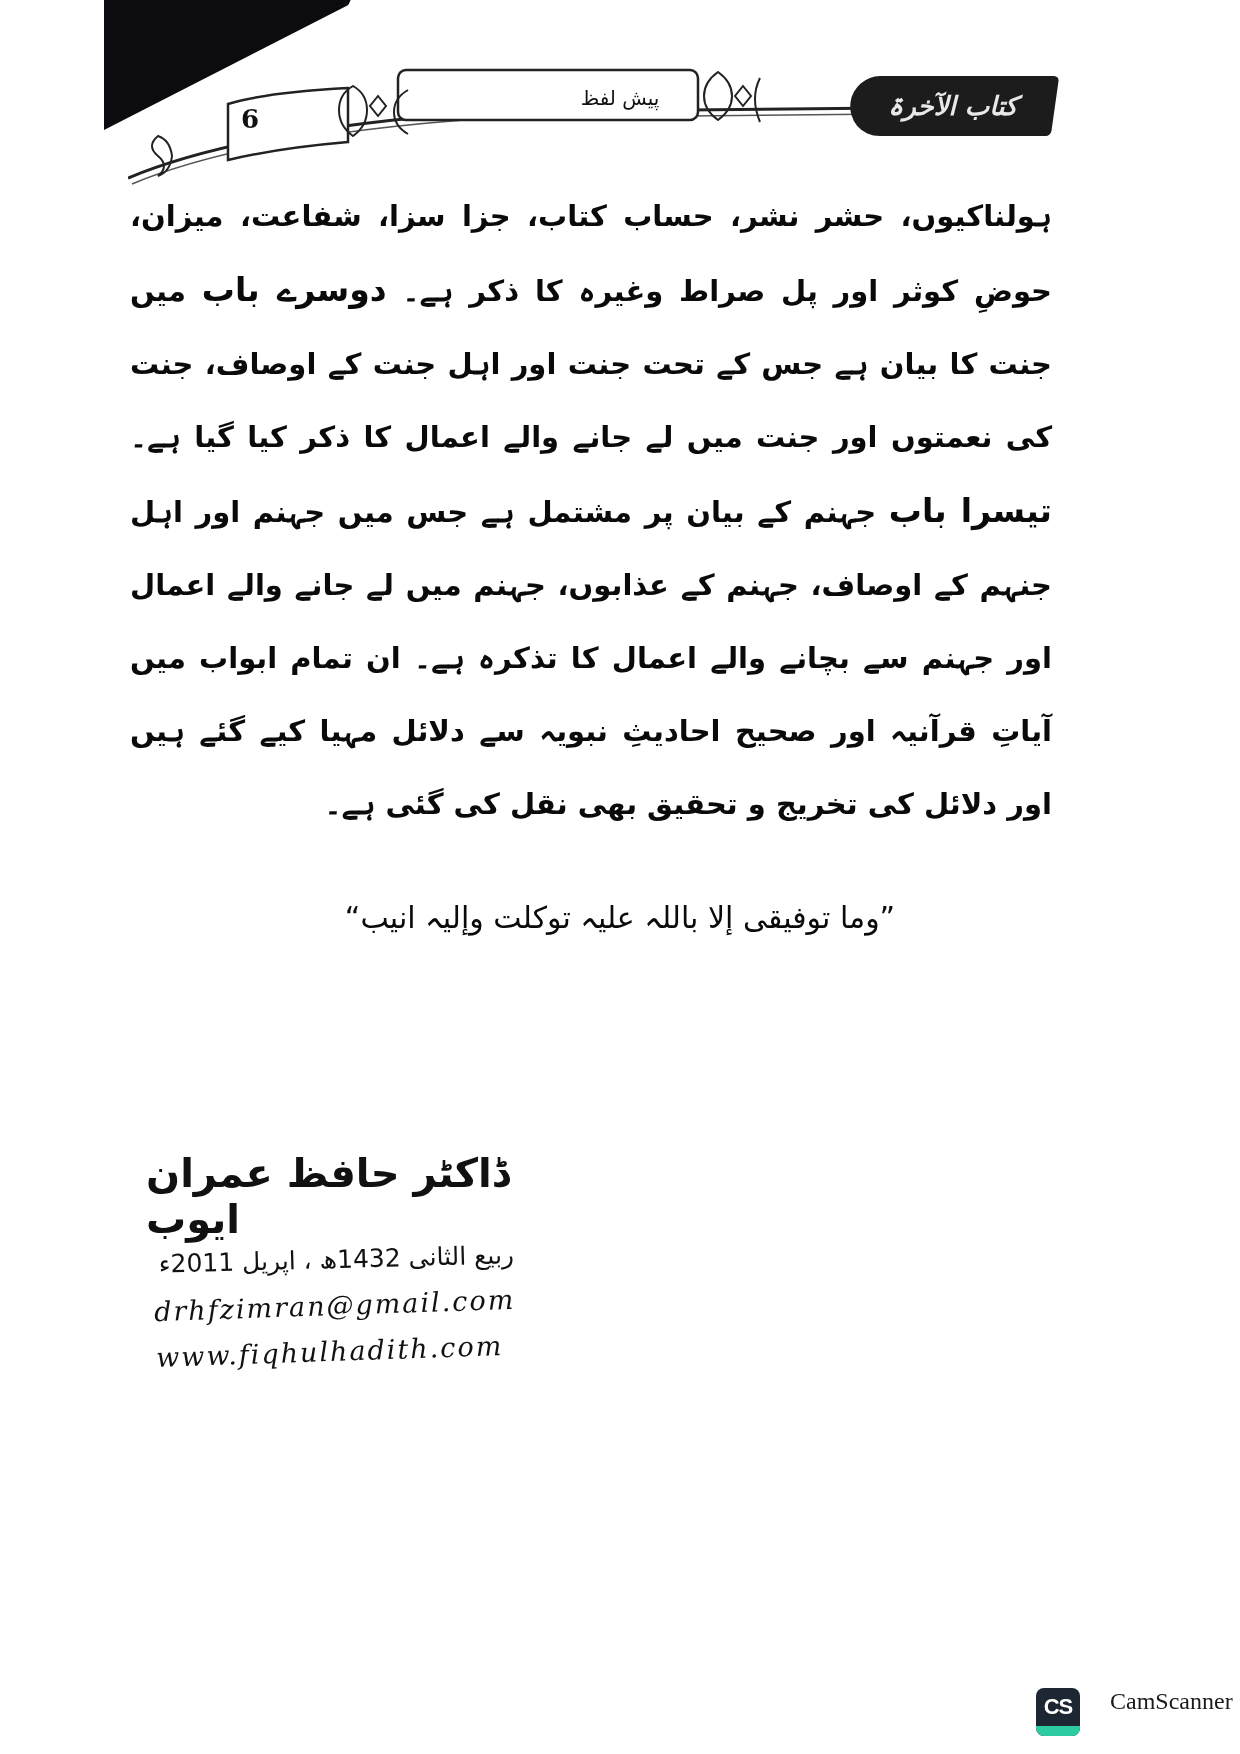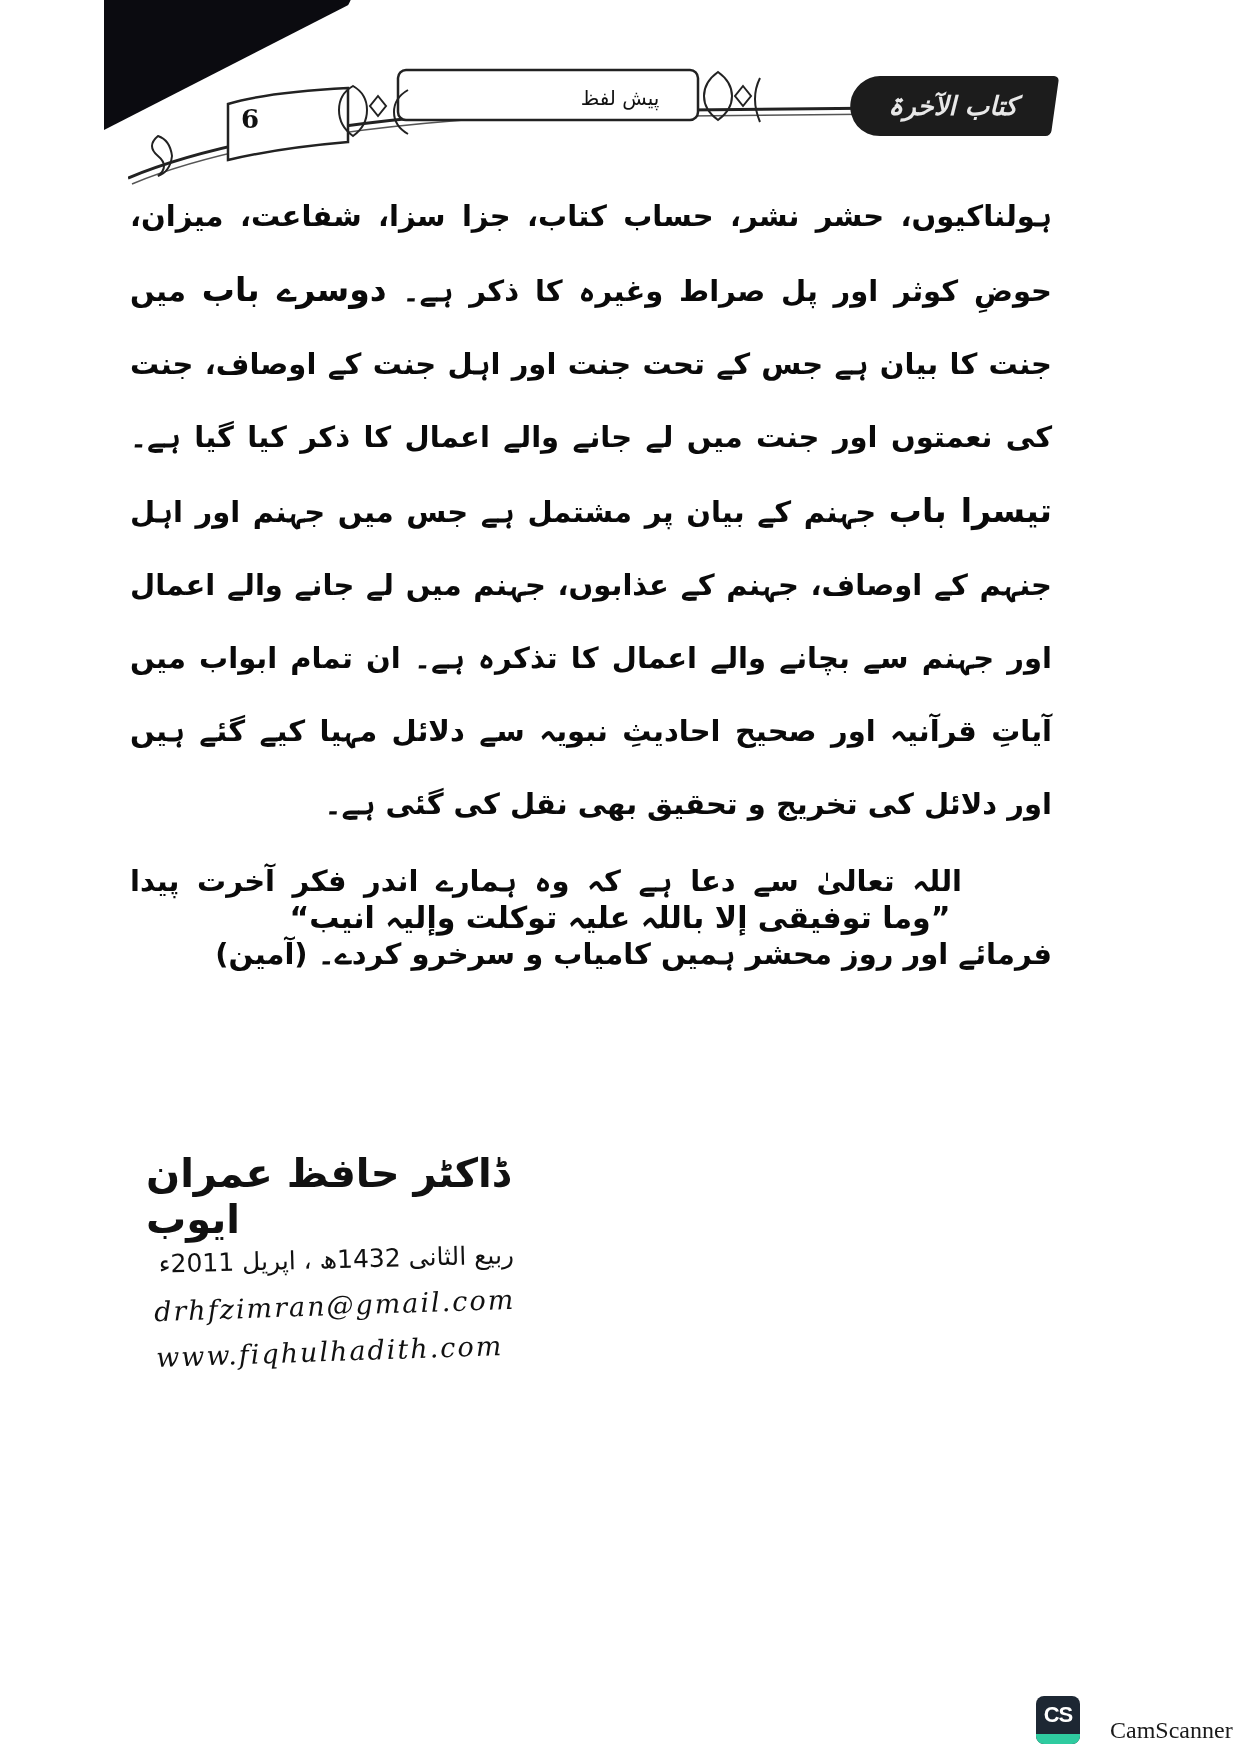--- a/index.html
+++ b/index.html
@@ -45,21 +45,21 @@
     position: absolute; left: 126px; top: 176px; width: 930px;
     direction: rtl; text-align: justify;
     font-size: 29px; line-height: 73px; color: #0a0a0a;
     font-weight: bold;
   }
   .body-text p { margin: 4px; }
   .body-text .heading-inline { font-size: 33px; letter-spacing: 2px; }
   .body-text .prayer { text-indent: 90px; }
   .quote {
     position: absolute; left: 260px; top: 900px; width: 720px; text-align: center;
-    direction: rtl; font-size: 30px; font-weight: bold; color: #0a0a0a;
+    direction: rtl; font-size: 30px; font-weight: normal; color: #0a0a0a;
   }
   .signature {
     position: absolute; left: 146px; top: 1150px; width: 380px; text-align: left;
     direction: rtl; font-size: 40px; color: #111; font-weight: bold;
   }
   .date-line {
     position: absolute; left: 154px; top: 1245px; width: 360px;
     direction: rtl; text-align: right; font-size: 25px; color: #111;
     transform: rotate(-1.5deg);
   }
@@ -69,21 +69,21 @@
     letter-spacing: 2px; color: #111; transform: rotate(-2deg);
   }
   .website {
     position: absolute; left: 156px; top: 1336px;
     font-family: "DejaVu Serif", serif; font-style: italic; font-size: 27px;
     letter-spacing: 2px; color: #111; transform: rotate(-2deg);
   }
   
   .cs-watermark {
     position: absolute; left: 1036px; top: 1688px; height: 56px;
-    display: flex; align-items: flex-end;
+    display: flex; align-items: flex-start;
   }
   .cs-logo {
     width: 44px; height: 48px; border-radius: 8px; overflow: hidden;
     background: #1d2733; position: relative; margin-right: 6px;
     display: flex; align-items: flex-start; justify-content: center;
   }
   .cs-logo::after {
     content: ""; position: absolute; left: 0; bottom: 0; width: 100%; height: 10px;
     background: #2fcba0;
   }
@@ -128,21 +128,20 @@
 </div>
 
 <div class="body-text">
   <p>
     <span>ہولناکیوں، حشر نشر، حساب کتاب، جزا سزا، شفاعت، میزان، حوضِ کوثر اور پل صراط وغیرہ کا ذکر ہے۔</span>
     <span class="heading-inline">دوسرے باب</span>
     <span>میں جنت کا بیان ہے جس کے تحت جنت اور اہل جنت کے اوصاف، جنت کی نعمتوں اور جنت میں لے جانے والے اعمال کا ذکر کیا گیا ہے۔</span>
     <span class="heading-inline">تیسرا باب</span>
     <span>جہنم کے بیان پر مشتمل ہے جس میں جہنم اور اہل جنہم کے اوصاف، جہنم کے عذابوں، جہنم میں لے جانے والے اعمال اور جہنم سے بچانے والے اعمال کا تذکرہ ہے۔ ان تمام ابواب میں آیاتِ قرآنیہ اور صحیح احادیثِ نبویہ سے دلائل مہیا کیے گئے ہیں اور دلائل کی تخریج و تحقیق بھی نقل کی گئی ہے۔</span>
   </p>
-  <p class="prayer">اللہ تعالیٰ سے دعا ہے کہ وہ ہمارے اندر فکر آخرت پیدا فرمائے اور روز محشر ہمیں کامیاب و سرخرو کردے۔ (آمین)</p>
 </div>
 
 <div class="quote">”وما توفیقی إلا باللہ علیہ توکلت وإلیہ انیب“</div>
 
 <div class="signature">ڈاکٹر حافظ عمران ایوب</div>
 <div class="date-line">ربیع الثانی 1432ھ ، اپریل 2011ء</div>
 <div class="email">drhfzimran@gmail.com</div>
 <div class="website">www.fiqhulhadith.com</div>
 
 <div class="cs-watermark">

